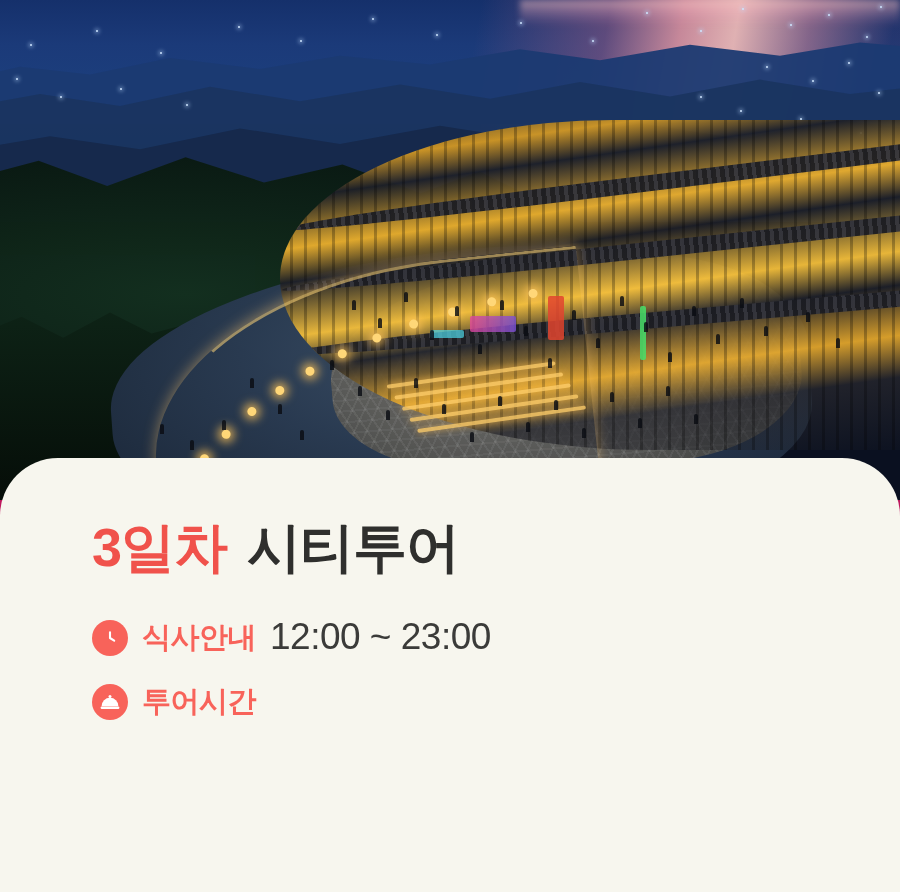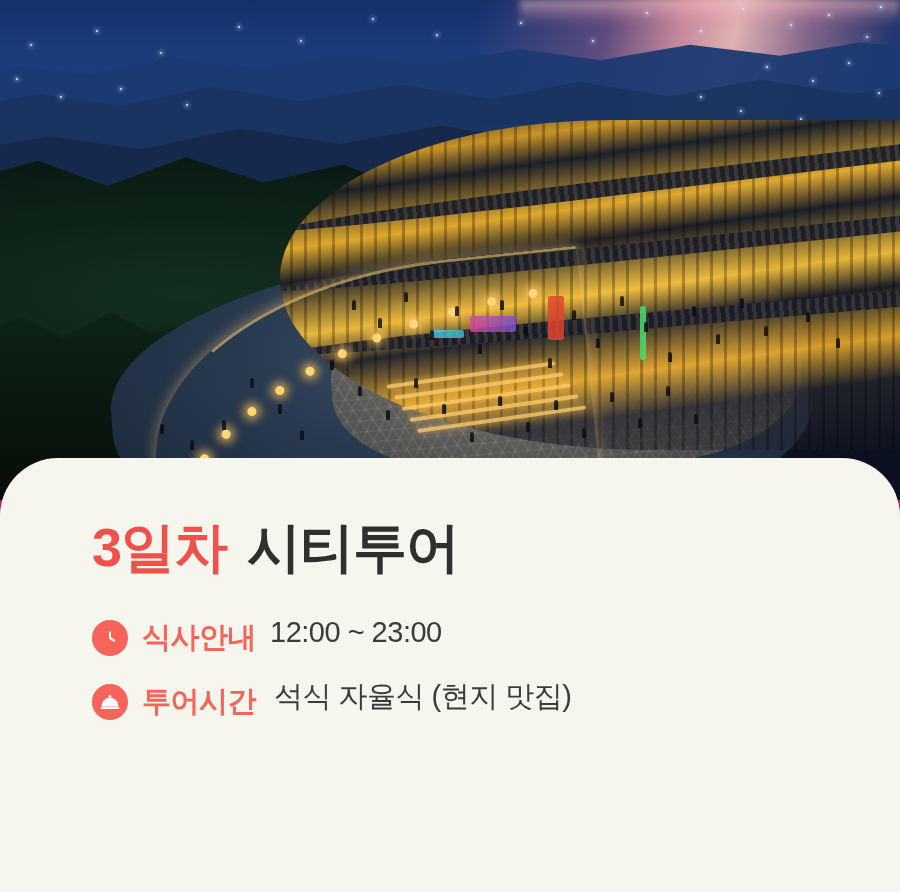--- a/index.html
+++ b/index.html
@@ -242,21 +242,21 @@
     font-size: 29px;
     font-weight: bold;
     color: #F8635A;
     margin-left: 14px;
     white-space: nowrap;
     letter-spacing: -0.5px;
   }
 
   .row-values { margin-left: 18px; }
   .row-value {
-    font-size: 29px;
+    font-size: 37px;
     color: #3B3B39;
     letter-spacing: -0.5px;
     line-height: 1.0;
     white-space: nowrap;
   }
   .row-value + .row-value { margin-top: 24px; }
 
   .row-time .row-values { margin-left: 14px; }
 </style>
 </head>
@@ -414,21 +414,20 @@
         <div class="row row-meal">
           <div class="ic">
             <svg width="22" height="20" viewBox="0 0 22 20" aria-hidden="true">
               <circle cx="11" cy="4.6" r="1.5" fill="#ffffff"></circle>
               <path d="M2.6 14.2 A8.4 8.4 0 0 1 19.4 14.2 Z" fill="#ffffff"></path>
               <rect x="1.6" y="14.6" width="18.8" height="2.5" rx="1.25" fill="#ffffff"></rect>
             </svg>
           </div>
           <div class="row-label">투어시간</div>
           <div class="row-values">
-            <div class="row-value">석식 자율식 (현지 맛집)</div>
           </div>
         </div>
 
       </div>
     </div>
   </div>
 
 </div>
 
 </body></html>

